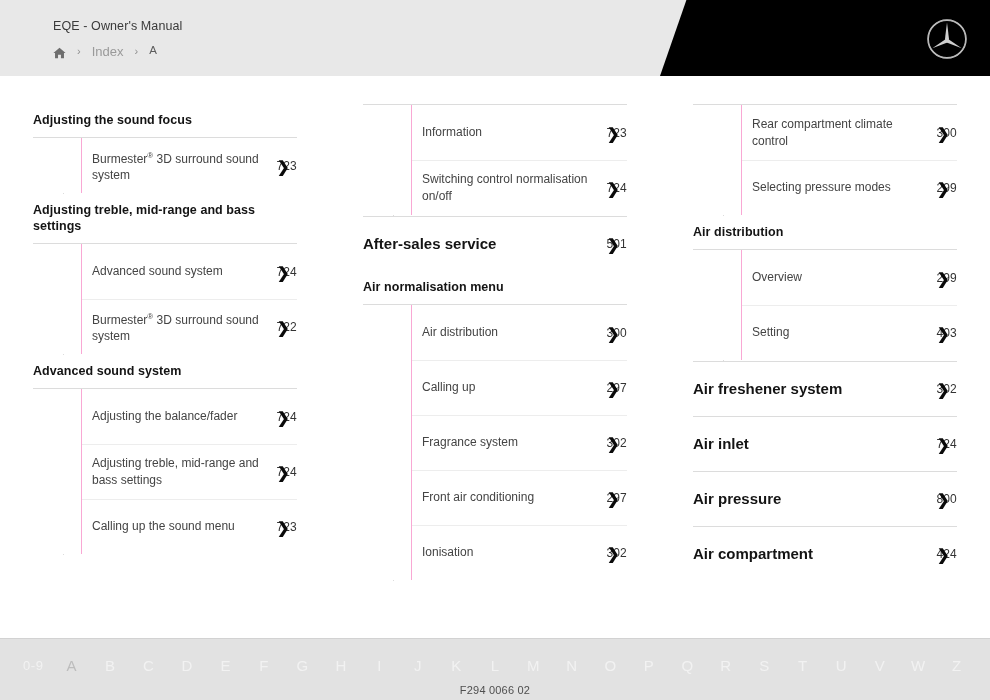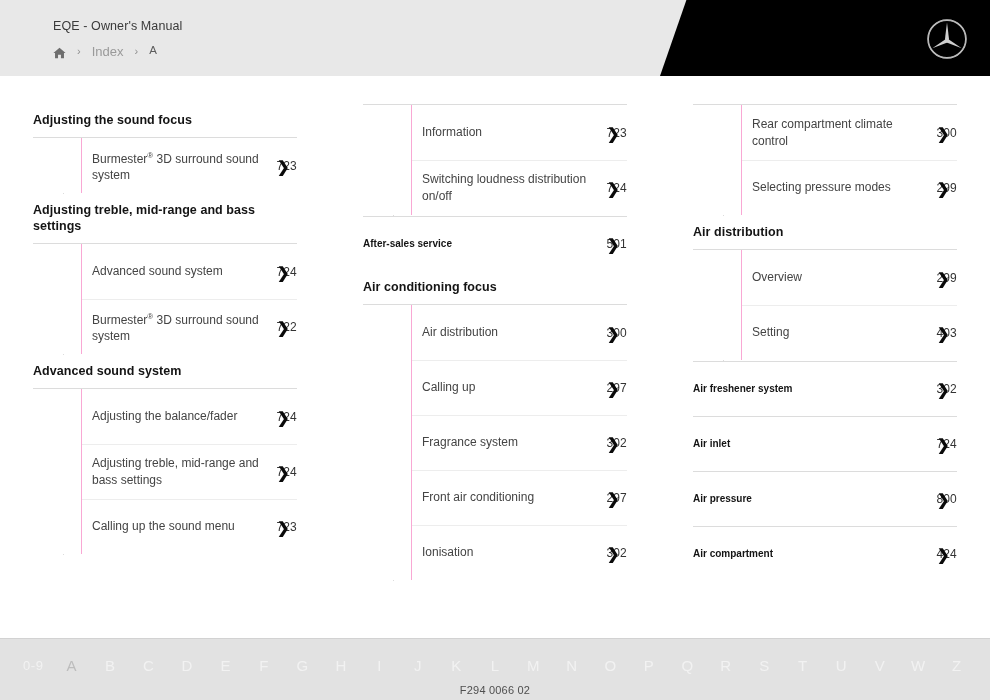--- a/index.html
+++ b/index.html
@@ -110,21 +110,21 @@
   
   .head-row {
     display: flex;
     align-items: center;
     justify-content: space-between;
     border-top: 1px solid #dcdcdc;
     min-height: 55px;
     padding: 6px 0;
   }
   .head-row .label {
-    font-size: 10px;
+    font-size: 15px;
     font-weight: bold;
     color: #141414;
     line-height: 16px;
     max-width: 205px;
   }
 
   
   .subgroup {
     border-top: 1px solid #dcdcdc;
   }
@@ -290,30 +290,30 @@
           <div class="subgroup-end"></div>
         </div>
       </div>
       <div class="column">
         <div class="subgroup">
           <div class="sub-row">
             <span class="label">Information</span>
             <span class="pageno"><span>723</span><span class="chev">❯</span></span>
           </div>
           <div class="sub-row">
-            <span class="label">Switching loudness distribution on/off</span>
+            <span class="label">Switching control normalisation on/off</span>
             <span class="pageno"><span>724</span><span class="chev">❯</span></span>
           </div>
           <div class="subgroup-end"></div>
         </div>
         <div class="head-row">
           <span class="label">After-sales service</span>
           <span class="pageno"><span>501</span><span class="chev">❯</span></span>
         </div>
-        <div class="sec-head">Air conditioning focus</div>
+        <div class="sec-head">Air normalisation menu</div>
         <div class="subgroup">
           <div class="sub-row">
             <span class="label">Air distribution</span>
             <span class="pageno"><span>300</span><span class="chev">❯</span></span>
           </div>
           <div class="sub-row">
             <span class="label">Calling up</span>
             <span class="pageno"><span>297</span><span class="chev">❯</span></span>
           </div>
           <div class="sub-row">

